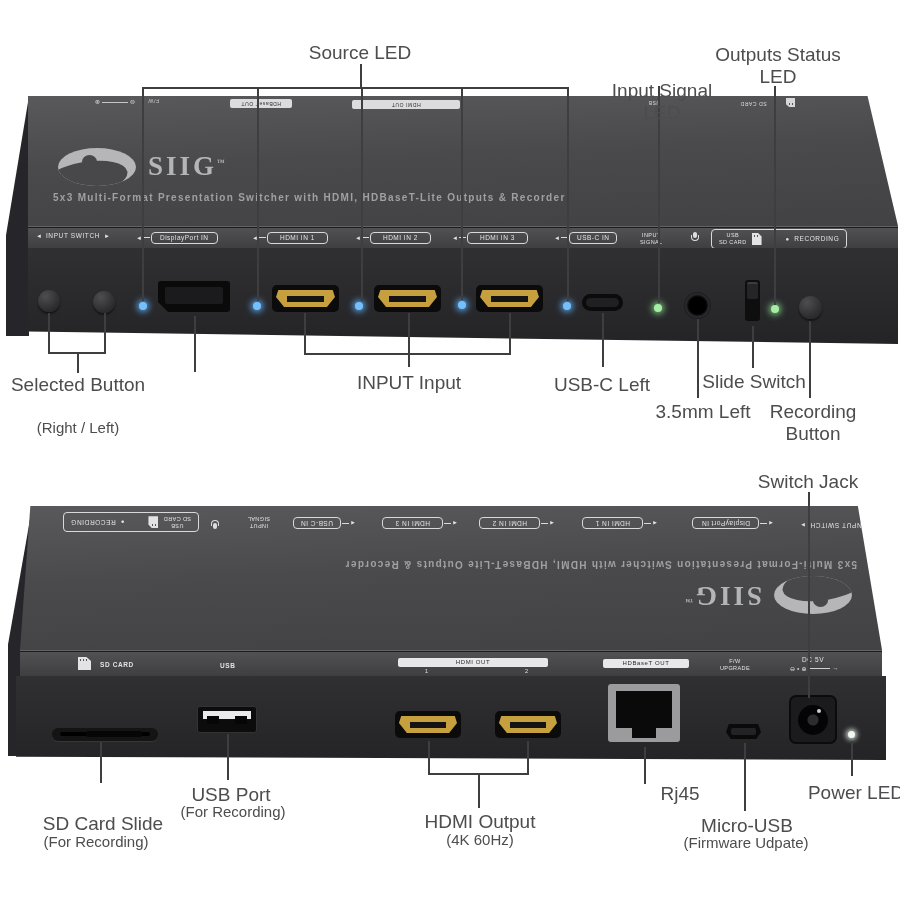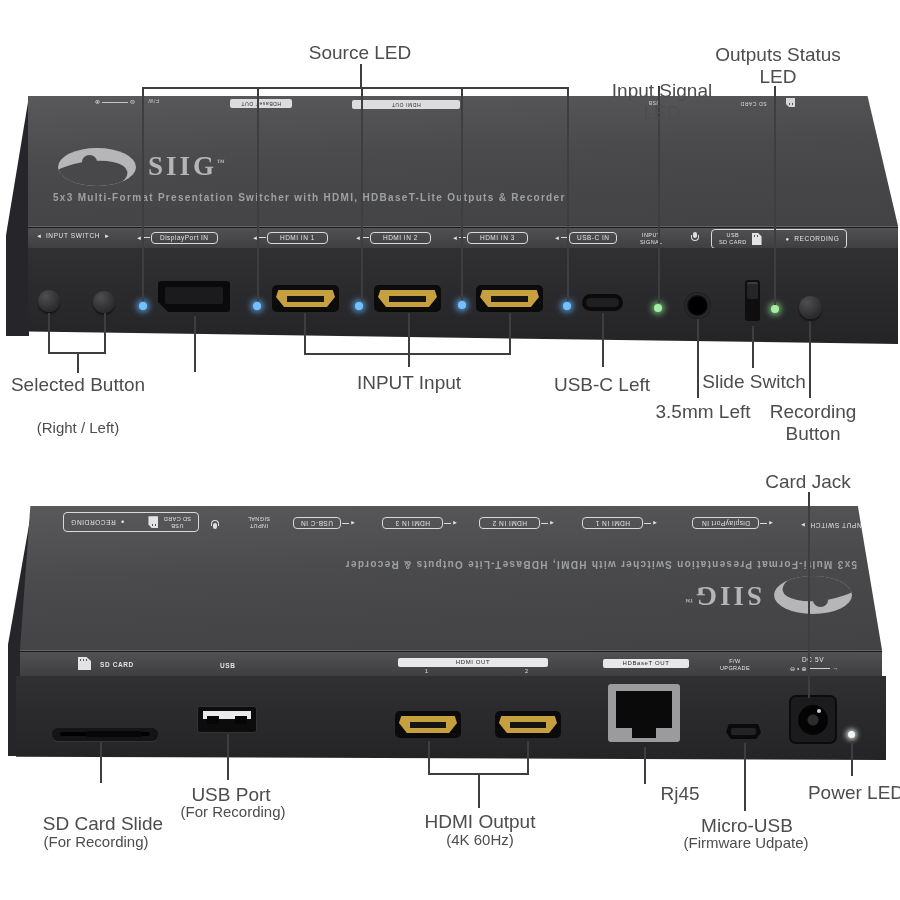--- a/index.html
+++ b/index.html
@@ -368,21 +368,21 @@
   <div class="cline v" style="left:744px;top:743px;height:68px;"></div>
   <div class="cline v" style="left:851px;top:741px;height:35px;"></div>
 
   <div class="call" style="left:360px;top:42px;">Source LED</div>
   <div class="call" style="left:662px;top:44px;margin-top:36px;">
     <span>Input Signal</span><br><span>LED</span>
   </div>
   <div class="call" style="left:778px;top:44px;">
     <span>Outputs Status</span><br><span>LED</span>
   </div>
-  <div class="call" style="left:808px;top:471px;">Card Jack</div>
+  <div class="call" style="left:808px;top:471px;">Switch Jack</div>
 
   <div class="call" style="left:78px;top:374px;">Selected Button</div>
   <div class="call sub" style="left:78px;top:395px;margin-top:24px;">(Right / Left)</div>
   <div class="call" style="left:409px;top:372px;">INPUT Input</div>
   <div class="call" style="left:602px;top:374px;">USB-C Left</div>
   <div class="call" style="left:703px;top:401px;">3.5mm Left</div>
   <div class="call" style="left:754px;top:371px;">Slide Switch</div>
   <div class="call" style="left:813px;top:401px;">
     <span>Recording</span><br><span>Button</span>
   </div>

